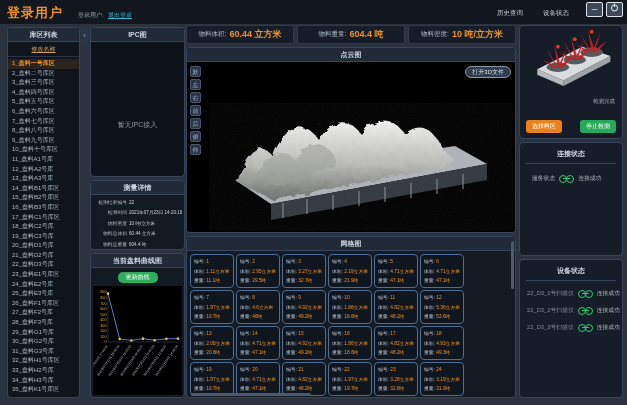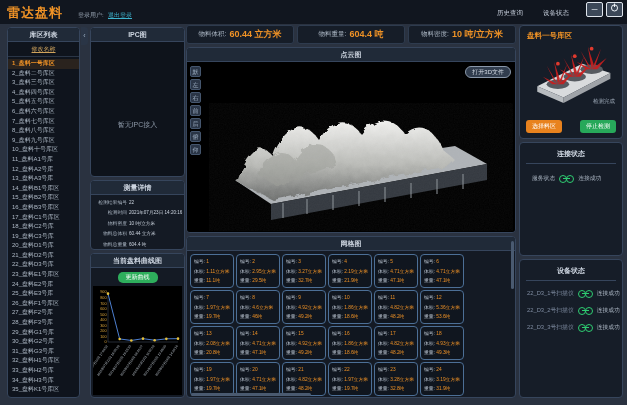--- a/index.html
+++ b/index.html
@@ -82,21 +82,21 @@
   .link-ico::before, .link-ico::after { content:""; position:absolute; top:0; width:6px; height:6px; border:1.4px solid #2ecc71; border-radius:50%; }
   .link-ico::before { left:0; } .link-ico::after { right:0; }
   .link-ico .bar { position:absolute; left:4px; top:2.6px; width:7px; height:1.6px; background:#2ecc71; }
 
   .devs { left:519px; top:259px; width:104px; height:139px; background:#161d28; }
 </style>
 </head>
 <body>
 
 <div class="topbar">
-  <span class="logo">雷达盘料</span>
+  <span class="logo">登录用户</span>
   <span class="login-lbl">登录用户:</span>
   <span class="logout">退出登录</span>
   <span class="top-btn" style="left:497px;">历史查询</span>
   <span class="top-btn" style="left:543px;">设备状态</span>
   <span class="win-btn" style="right:24px;">─</span>
   <span class="win-btn" style="right:4px;"><svg width="9" height="9" viewBox="0 0 10 10">
         <circle cx="5" cy="5.5" r="3.4" fill="none" stroke="#eef2f7" stroke-width="1.1"></circle>
         <line x1="5" y1="0.6" x2="5" y2="4.4" stroke="#eef2f7" stroke-width="1.2"></line>
       </svg></span>
 </div>
@@ -397,21 +397,20 @@
         <div class="gline"><span class="glbl">编号: </span><span class="gval">24</span></div>
         <div class="gline"><span class="glbl">体积: </span><span class="gval">3.19立方米</span></div>
         <div class="gline"><span class="glbl">重量: </span><span class="gval">31.9吨</span></div>
       </div>
     </div>
   <div class="vscroll"></div>
   <div class="hscroll"></div>
 </div>
 
 <div class="panel zone">
-  <div class="zone-title">盘料一号库区</div>
   <svg width="96" height="60" viewBox="0 0 96 64" style="display:block;margin:0 auto;">
     <polygon points="12,46 60,22 90,32 40,58" fill="#d9dbdd"></polygon>
     <polygon points="40,58 90,32 90,38 40,64" fill="#9fa3a8"></polygon>
     <polygon points="12,46 40,58 40,64 12,52" fill="#b7bbbf"></polygon>
     <ellipse cx="34" cy="44" rx="12" ry="5" fill="#565a60"></ellipse>
     <ellipse cx="52" cy="36" rx="12" ry="5" fill="#565a60"></ellipse>
     <ellipse cx="70" cy="28" rx="12" ry="5" fill="#565a60"></ellipse>
     <g fill="#c81e1e" opacity="0.92">
       <polygon points="34,44 22,24 30,40"></polygon>
         <polygon points="34,44 30,20 36,38"></polygon>

